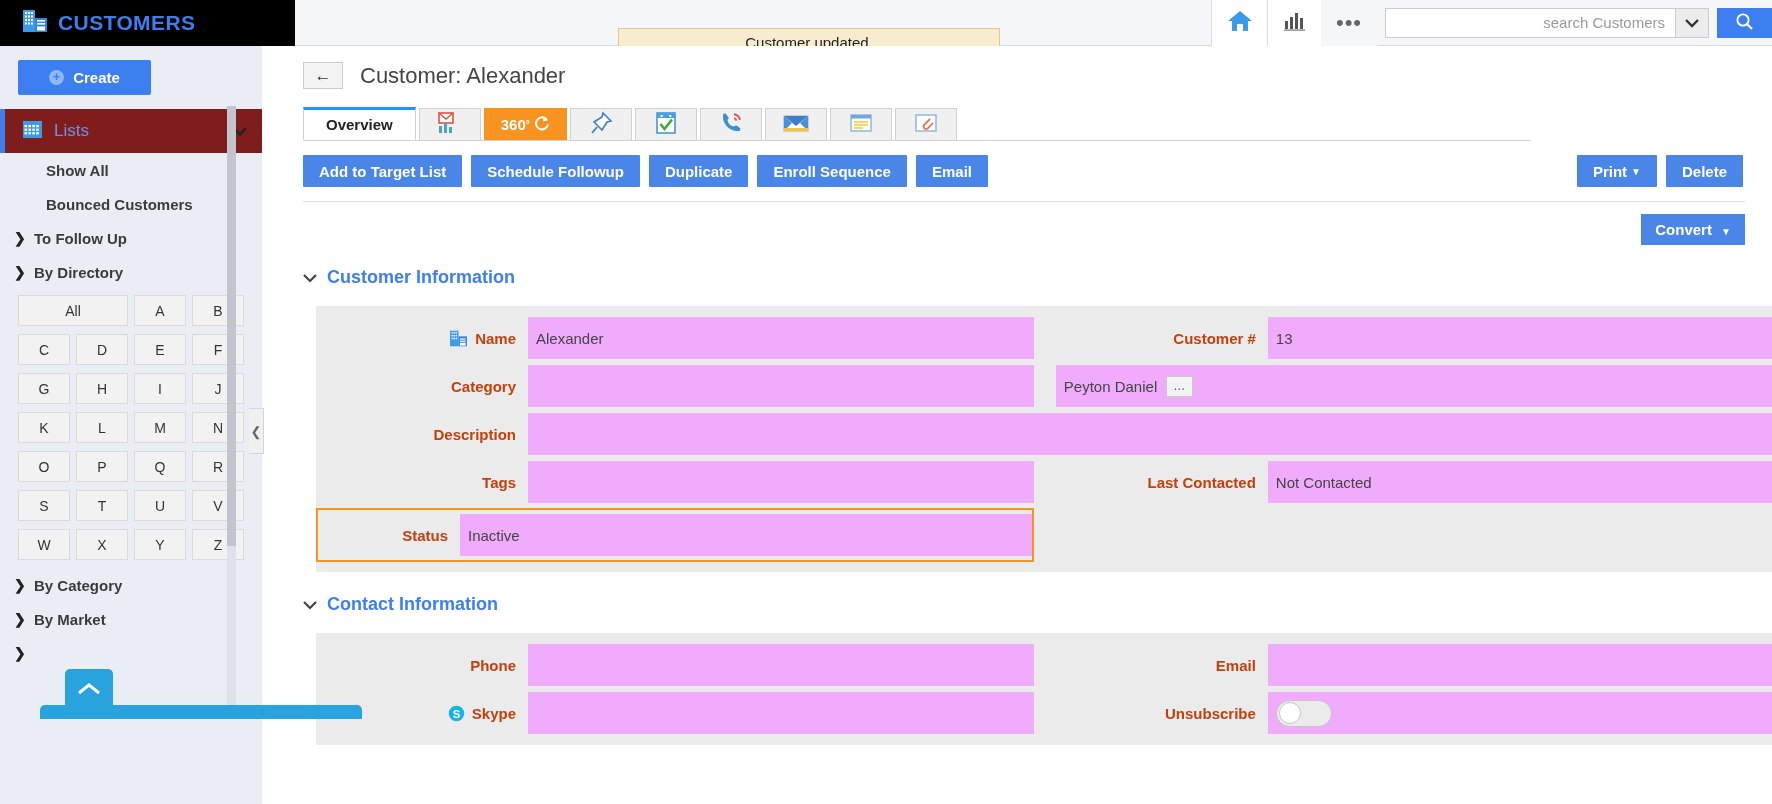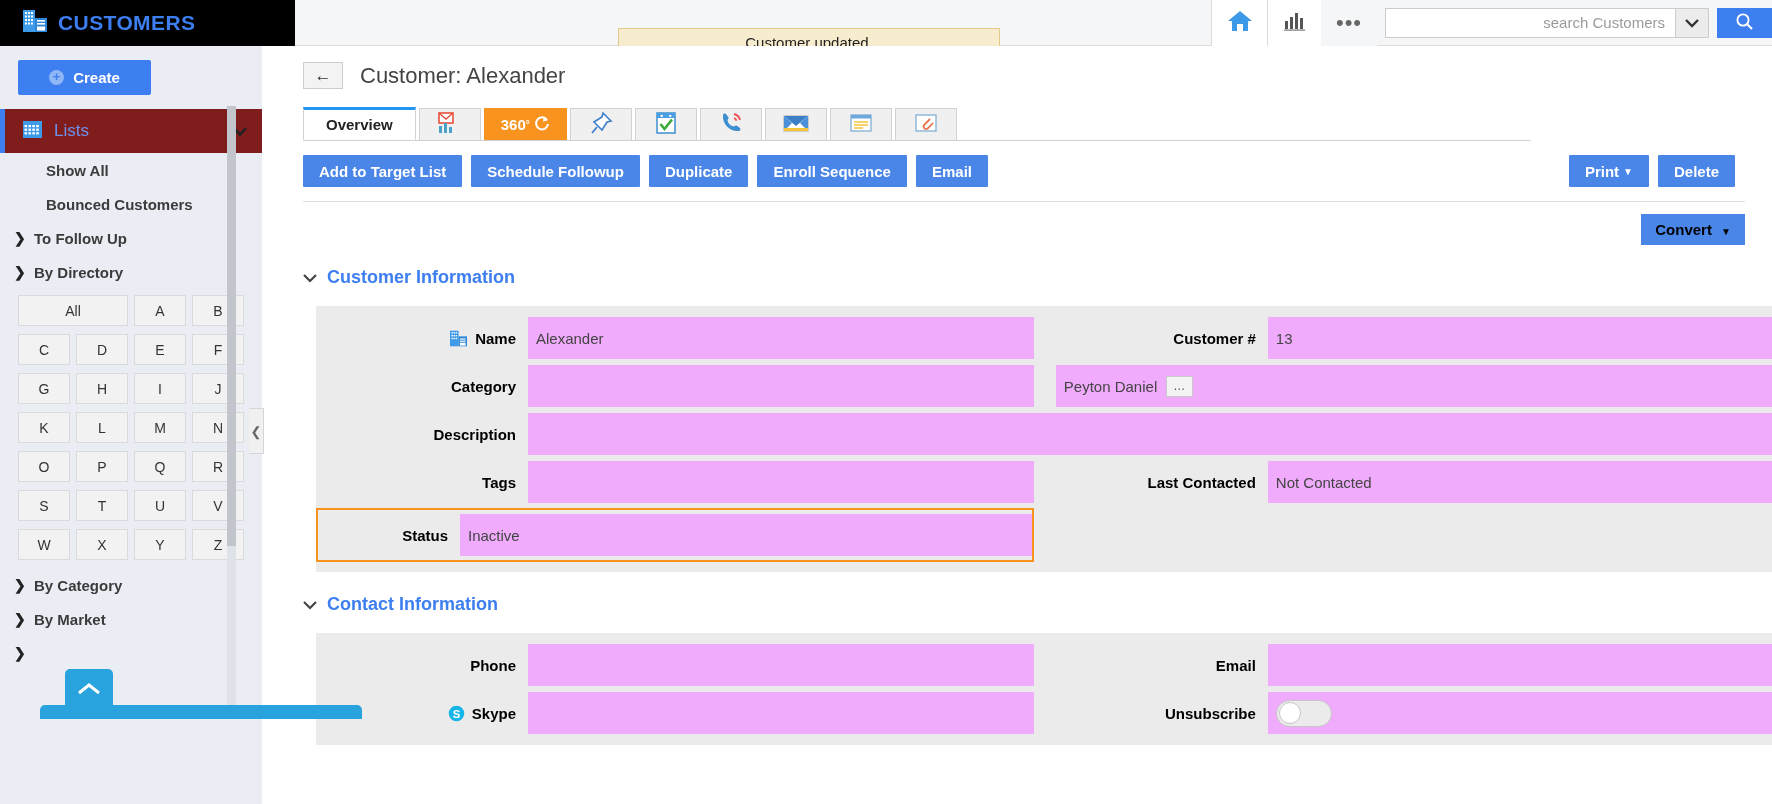--- a/index.html
+++ b/index.html
@@ -243,21 +243,21 @@
 
   .divider {
     margin: 14px 0 0 41px;
     width: 1442px; height: 1px; background: #e0e0e0;
   }
   .convert-row {
     margin: 12px 0 0 41px;
     width: 1442px; display: flex; justify-content: flex-end;
   }
   .convert-btn {
-    background: #4a86e8; color:#000000; border:none;
+    background: #4a86e8; color:#ffffff; border:none;
     height: 31px; padding: 0 14px;
     font-size: 15px; font-weight: bold; cursor: pointer;
     font-family: "Liberation Sans", sans-serif;
   }
 
   .section-head {
     margin: 22px 0 0 41px;
     display: flex; align-items: center;
     color: #3d7ef0; font-size: 18px; font-weight: bold;
     cursor: pointer;
@@ -268,21 +268,21 @@
     margin: 18px 0 0 54px;
     width: 1458px;
     background: #ebebeb;
     padding: 8px 0;
   }
   .frow { display: flex; align-items: stretch; }
   .fcell { display: flex; align-items: stretch; width: 50%; }
   .flabel {
     width: 212px; padding-right: 12px;
     display: flex; align-items: center; justify-content: flex-end;
-    font-size: 15px; font-weight: bold; color: #000000;
+    font-size: 15px; font-weight: bold; color: #c2410c;
     background: #ebebeb;
   }
   .flabel .ic { margin-right: 7px; display:flex; align-items:center; }
   .fval {
     flex: 1; background: #f0abfc;
     min-height: 42px;
     display: flex; align-items: center;
     padding: 0 8px;
     font-size: 15px; color: #444;
     margin: 3px 0;
@@ -606,21 +606,21 @@
     <button class="btn-blue">Add to Target List</button>
     <button class="btn-blue">Schedule Followup</button>
     <button class="btn-blue">Duplicate</button>
     <button class="btn-blue">Enroll Sequence</button>
     <button class="btn-blue">Email</button>
     <div class="spacer"></div>
     <button class="btn-blue">
       <span>Print</span>
       <span style="margin-left:4px;font-size:10px">▼</span>
     </button>
-    <button class="btn-blue" style="margin-right:8px">Delete</button>
+    <button class="btn-blue" style="margin-right:0">Delete</button>
   </div>
 
   <div class="divider"></div>
 
   <div class="convert-row">
     <button class="convert-btn">
       <span>Convert</span>
       <span style="margin-left:5px;font-size:10px">▼</span>
     </button>
   </div>

